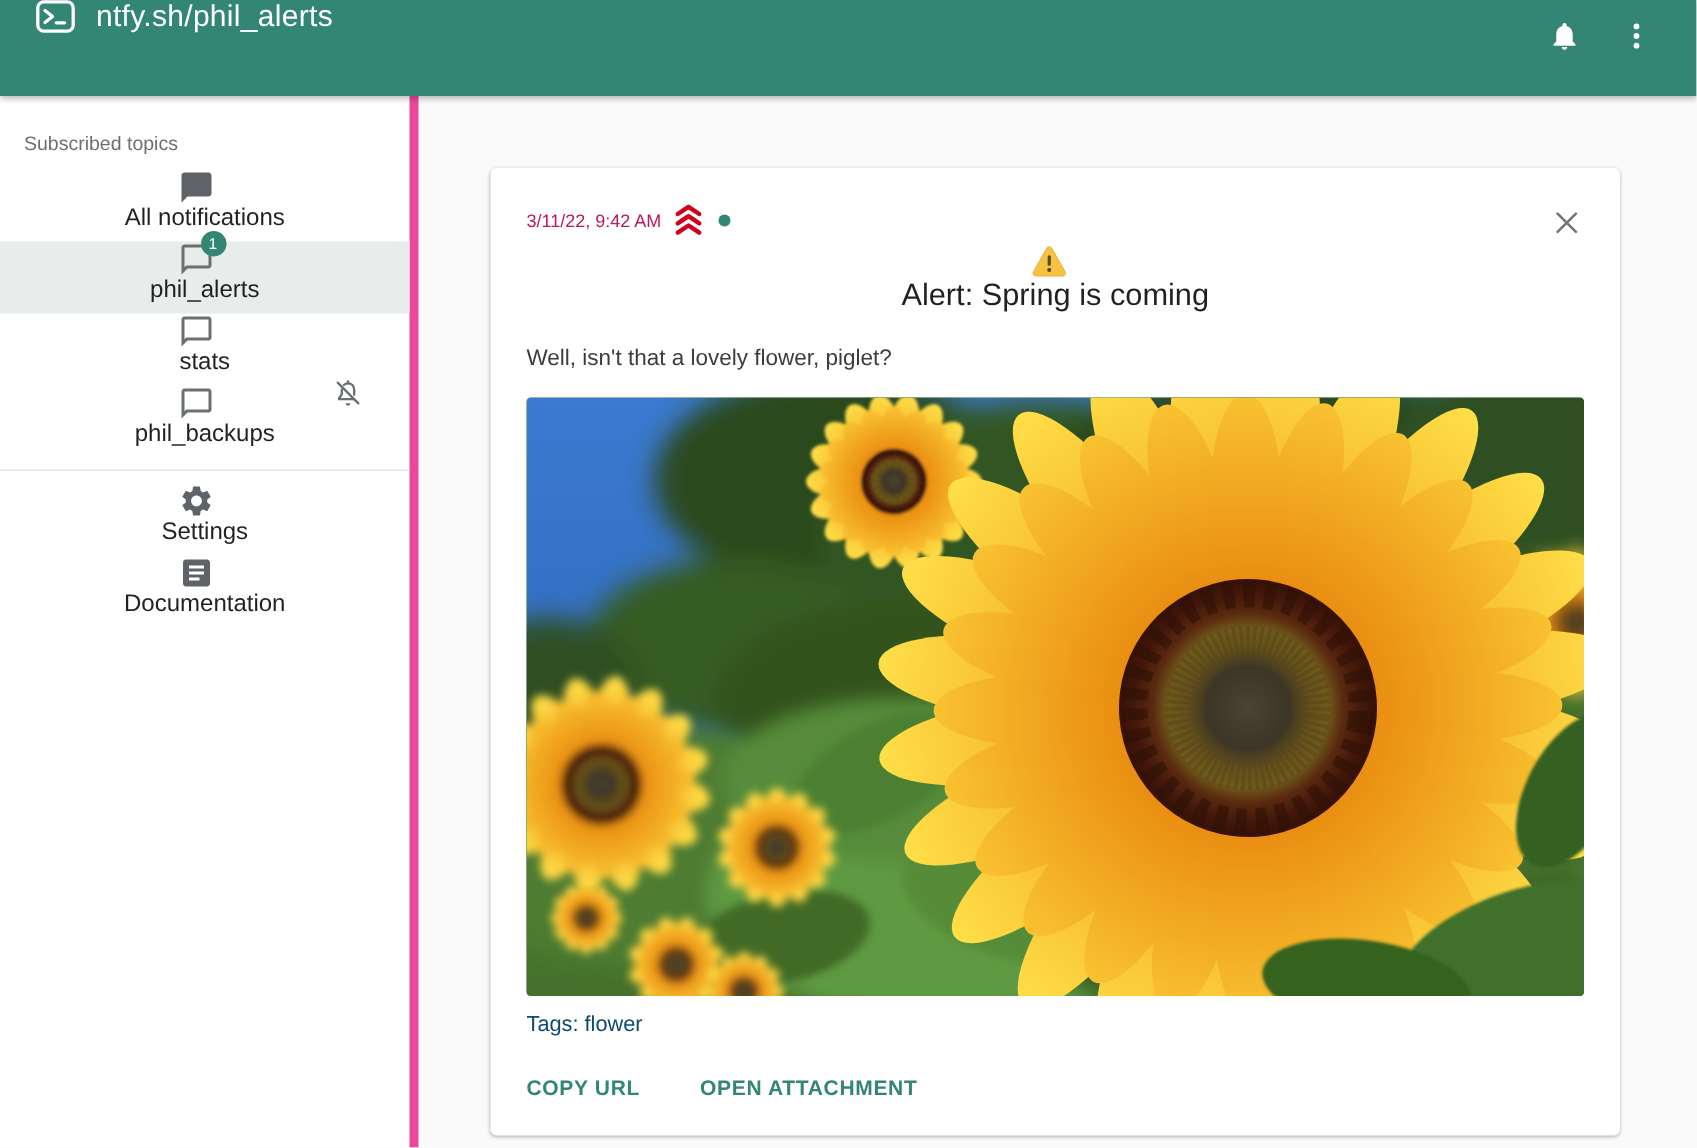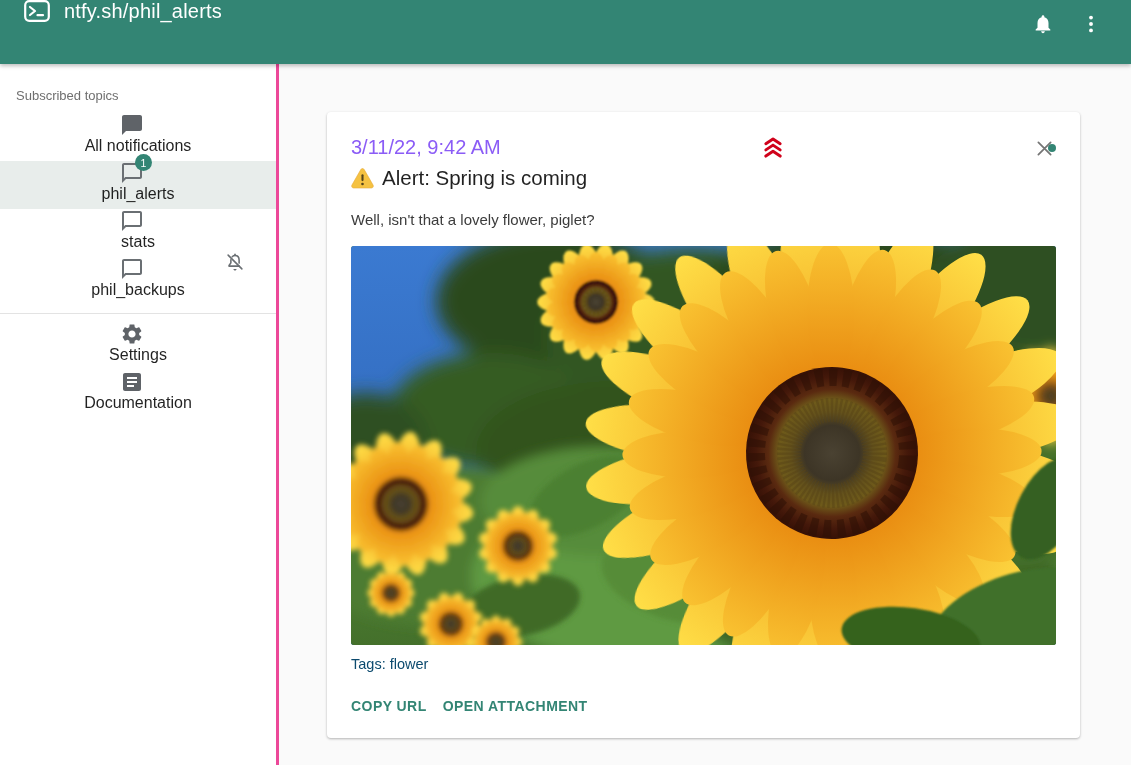--- a/index.html
+++ b/index.html
@@ -10,51 +10,51 @@
   .appbar { height:64px; background:#338574; display:flex; align-items:flex-start;
     padding:0 16px 0 24px; box-shadow:0 2px 4px rgba(0,0,0,.26); position:relative; z-index:5; }
   .appbar .logo { width:26px; height:22px; margin-right:14px; flex:0 0 auto; }
   .appbar-title { color:#fff; font-size:20px; font-weight:500; letter-spacing:.2px; flex:1; }
   .iconbtn { width:48px; height:48px; border:none; background:transparent; border-radius:50%;
     display:flex; align-items:center; justify-content:center; cursor:pointer; }
   .iconbtn svg { display:block; }
 
   
   .layout { display:flex; height:701px; }
-  .sidebar { width:279px; background:#fff; border-right:3px solid #ec4899; padding-top:16px; flex:0 0 auto; }
+  .sidebar { width:279px; background:#fff; border-right:6px solid #ec4899; padding-top:16px; flex:0 0 auto; }
   .section-label { font-size:13px; font-weight:500; color:#6f6f6f; padding:8px 16px 10px; }
   .nav-row { height:48px; display:flex; align-items:center; padding:0 16px; cursor:pointer; position:relative;flex-direction:column; }
   .nav-row.selected { background:#e8edeb; }
   .nav-row .nicon { width:24px; height:24px; margin-right:12px; position:relative; flex:0 0 auto; }
   .nav-row .nlabel { font-size:16px; color:rgba(0,0,0,.87); }
   .badge { position:absolute; top:-7px; right:-8px; min-width:17px; height:17px; padding:0 2px;
     background:#338574; color:#fff; font-size:10.5px; font-weight:500; border-radius:9px;
     display:flex; align-items:center; justify-content:center; }
   .mute-icon { margin-left:auto; margin-right:14px; }
   .divider { border-top:1px solid #e3e3e3; margin:8px 0; }
 
   
   .main { flex:1; overflow:hidden; }
   .card { width:753px; margin:48px 0 0 48px; background:#fff; border-radius:4px;
     box-shadow:0 1px 3px rgba(0,0,0,.18), 0 1px 2px rgba(0,0,0,.12);
     padding:24px 24px 20px; position:relative; }
-  .meta { font-size:20px; color:#8b5cf6; display:flex; align-items:center;justify-content:space-between; }
+  .meta { font-size:12px; color:#be185d; display:flex; align-items:center; }
   .meta .prio { margin-left:7px; }
   .unread-dot { width:8px; height:8px; border-radius:50%; background:#338574; margin-left:9px; }
   .card-title { font-size:20.5px; font-weight:500; color:rgba(0,0,0,.87); margin-top:7px;
-    display:flex; align-items:center; }
+    display:flex; align-items:center;flex-direction:column; }
   .card-title .warn { margin-right:8px; flex:0 0 auto; }
   .card-body { font-size:15px; color:#3c3c3c; margin-top:21px; }
   .close-btn { position:absolute; top:22px; right:22px; width:28px; height:28px; border:none;
     background:transparent; cursor:pointer; display:flex; align-items:center; justify-content:center; }
   .photo { margin-top:18px; width:705px; height:399px; border-radius:3px; overflow:hidden;
     display:block; cursor:pointer; background:#4e7f33; }
   .photo svg { display:block; }
   .tags { font-size:14.5px; color:#0c4a6e; margin-top:11px; }
-  .actions { margin-top:22px; display:flex; gap:16px; }
+  .actions { margin-top:22px; display:flex; gap:40px; }
   .textbtn { border:none; background:transparent; color:#338574; font-size:14px; font-weight:700;
     letter-spacing:.45px; text-transform:uppercase; cursor:pointer; padding:4px 0;
     font-family:"Liberation Sans","DejaVu Sans",sans-serif; }
 </style>
 </head>
 <body>
 
 <header class="appbar">
   <svg class="logo" viewBox="0 0 26 22">
     <rect x="1.2" y="1.2" width="23.6" height="19.6" rx="4" fill="none" stroke="#fff" stroke-width="2.2"></rect>

